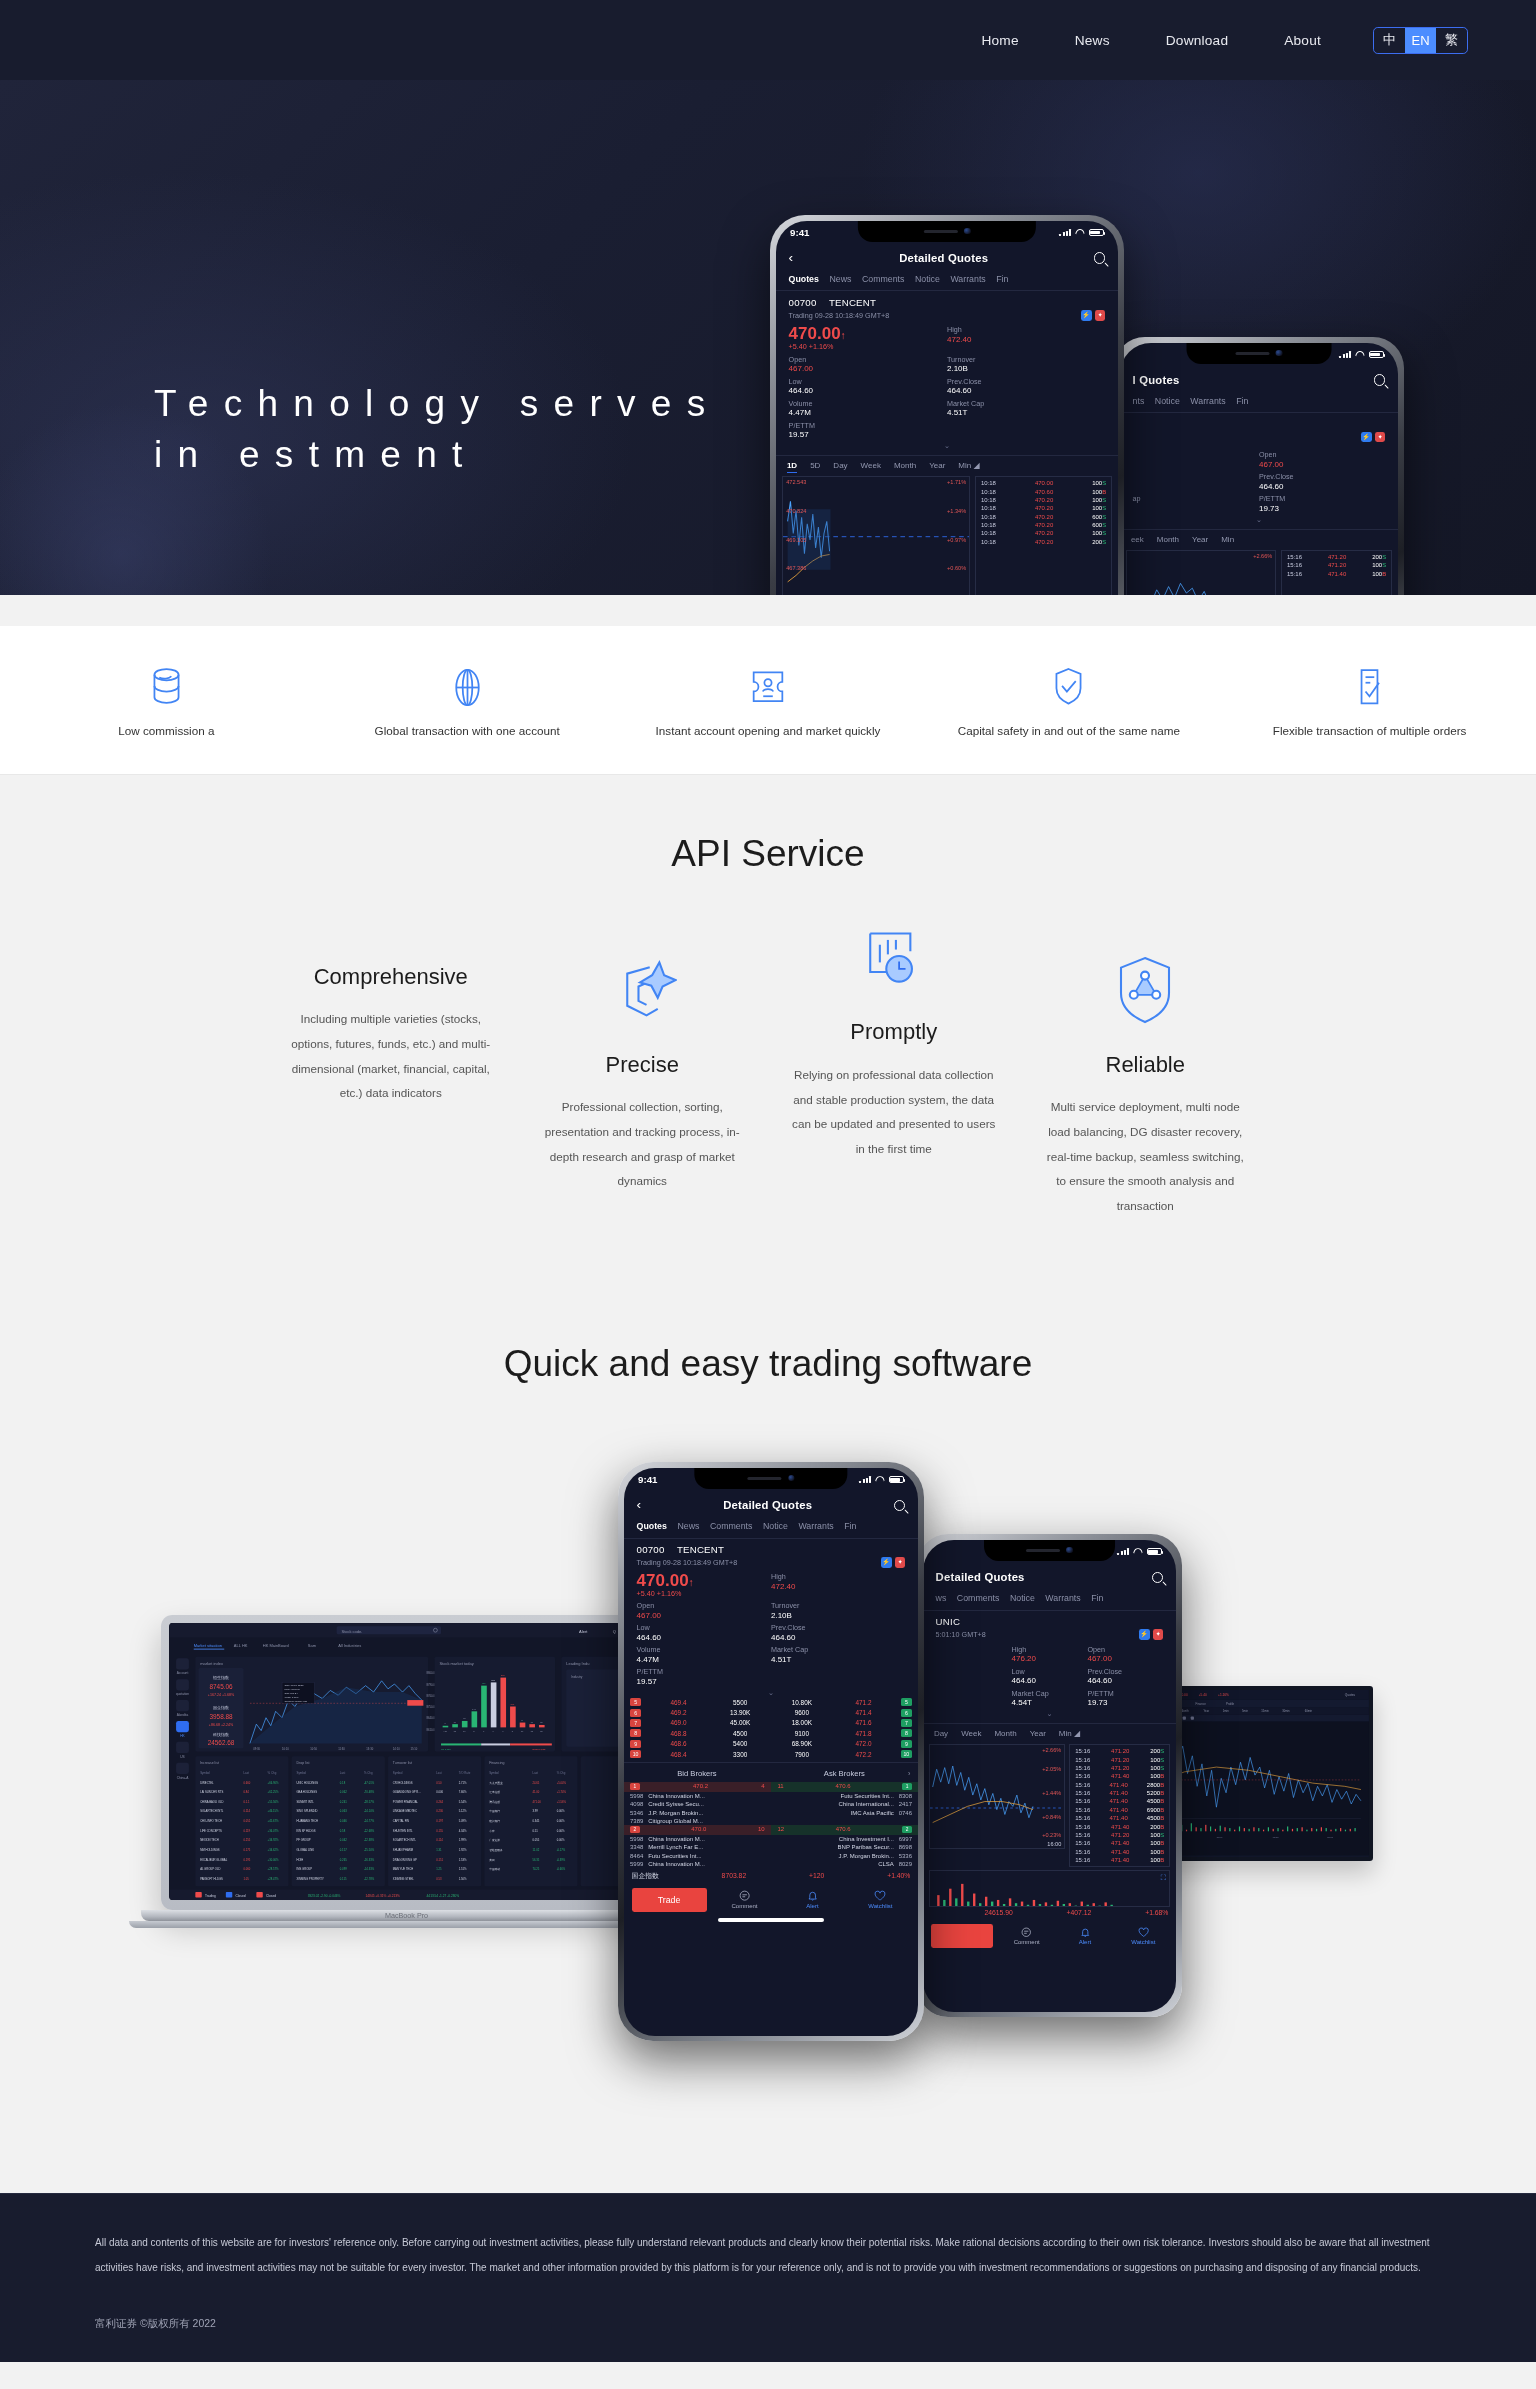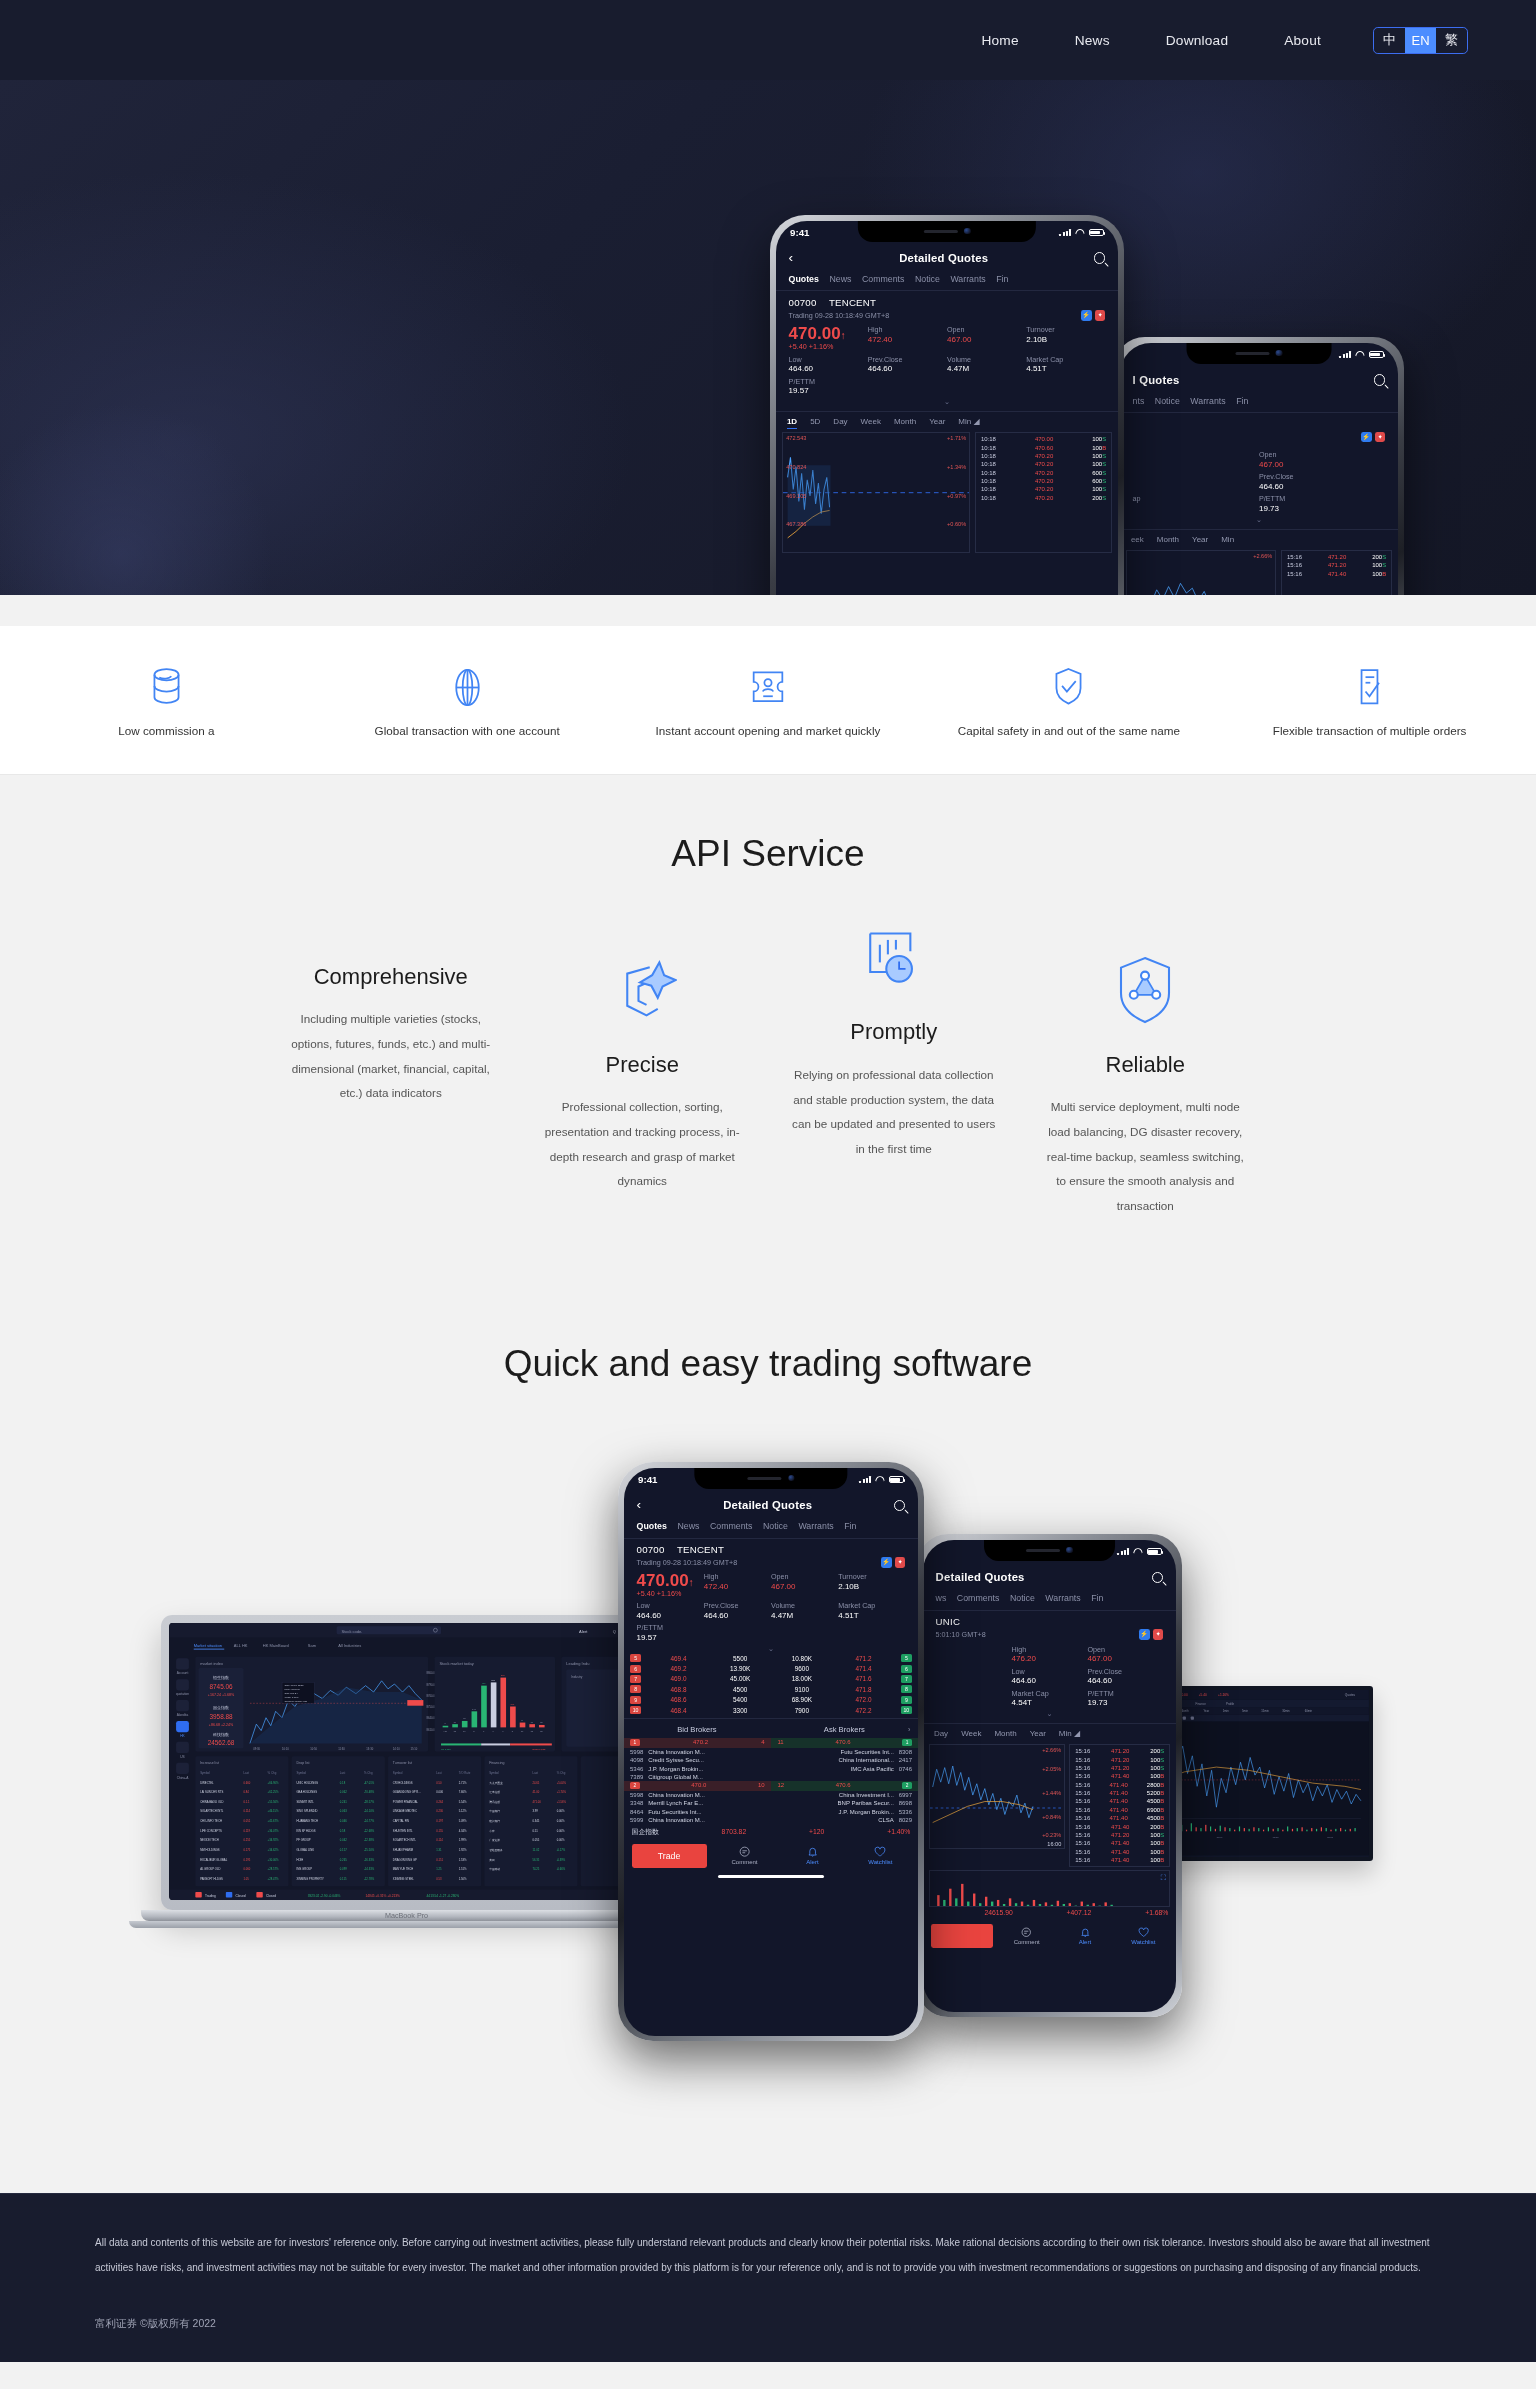--- a/index.html
+++ b/index.html
@@ -145,21 +145,21 @@
   .q-name .code { margin-right: 9.7px; }
   .q-sub { font-size: 7.2px; color:#8b90a8; margin-top: 2.4px; display:flex; align-items:center; justify-content:space-between; }
   .q-badges { display:flex; gap:3.2px; }
   .q-badges span { width:10.5px;height:10.5px;border-radius:2.4px;display:block; font-size:6.4px; color:#fff; text-align:center; line-height:10.5px;}
   .bdg-blue{background:#2f7bf0;}
   .bdg-red{background:#e04a4a;}
   .q-big { color:#ef4b4b; font-size: 17px; font-weight: 700; line-height:1; }
   .q-big .arw { font-size: 10.5px; }
   .q-chg { color:#ef4b4b; font-size: 7.2px; margin-top: 0; }
 
-  .q-grid { display:grid; grid-template-columns: 1fr 1fr 1fr 1fr; row-gap: 3.2px; padding: 3.2px 13px 4.8px; }
+  .q-grid { display:grid; grid-template-columns: 1fr 1fr; row-gap: 3.2px; padding: 3.2px 13px 4.8px; }
   .q-cell .lbl { color:#8b90a8; font-size: 7.2px; }
   .q-cell .val { color:#fff; font-size: 8px; margin-top:0.8px; }
   .q-cell .val.red { color:#ef4b4b; }
   .q-caret { text-align:center; color:#6d7391; font-size:7.2px; line-height:4.8px; }
 
   .range-tabs { display:flex; gap:13px; padding: 4.8px 11.3px 0; font-size:8px; color:#9398b0; }
   .range-tabs .r.on { color:#fff; font-weight:700; position:relative;}
   .range-tabs .r.on::after{content:"";position:absolute;left:0;right:0;bottom:-3.2px;height:1.6px;background:#2f6df0;}
 
   .chart-row { display:flex; gap:4.8px; padding: 6.4px 6.4px 0; }
@@ -298,20 +298,21 @@
     <a class="nav-link" href="#">About</a>
     <div class="lang-switch">
       <div class="lang-opt">中</div>
       <div class="lang-opt active">EN</div>
       <div class="lang-opt">繁</div>
     </div>
   </nav>
 </header>
 
 <section class="hero">
+  <h1 class="hero-title">Technology serves in estment</h1>
 
   <div class="phone" id="hero-phone-side">
     <div class="phone-inner">
       <div class="notch">
         <span class="speaker"></span>
           <span class="cam"></span>
       </div>
       <div class="statusbar">
         <span></span>
         <span class="sb-right">

